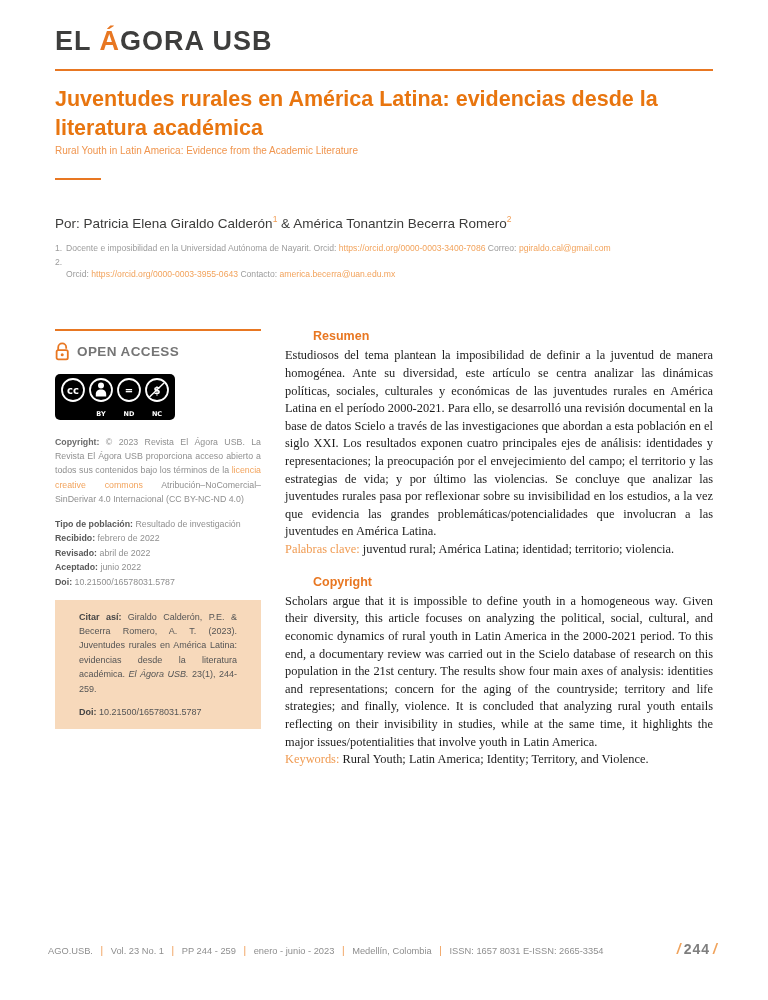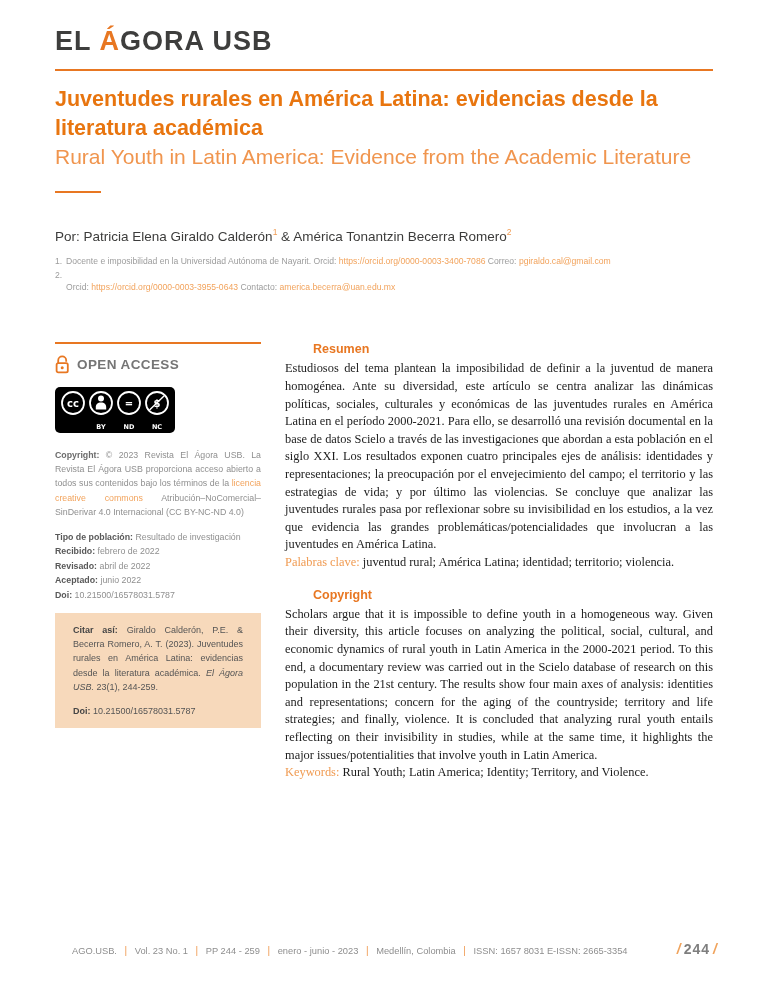--- a/index.html
+++ b/index.html
@@ -11,21 +11,21 @@
     overflow:hidden;
   }
   .content { position:absolute; left:55px; top:0; width:658px; }
 
   .logo { margin-top:26px; text-align:left; font-size:27px; font-weight:bold; color:#3E3E3D; letter-spacing:1px; }
   .logo .accent { color:#E87722; }
 
   .rule { margin-top:12px; height:2px; background:#E87722; }
 
   .title { margin-top:14px; font-size:21.5px; line-height:1.33; font-weight:bold; color:#E8750F; max-width:648px; }
-  .subtitle { margin-top:3px; font-size:21px; font-weight:400; color:#F0954E; }
+  .subtitle { margin-top:3px; font-size:10px; font-weight:400; color:#F0954E; }
   .dash { margin-top:22px; width:46px; height:2px; background:#E87722; }
 
   .byline { margin-top:34px; font-size:13.5px; color:#3C3C3B; }
   .byline sup { color:#F09B52; font-size:8.5px; }
 
   .footnotes { margin-top:11px; font-size:8.6px; line-height:1.5; color:#9C9C9C; }
   .fn { display:flex; margin-bottom:1px; }
   .fn-marker { width:11px; flex:0 0 11px; }
   .fn-body { flex:1; }
   .link { color:#F2A35C; text-decoration:none; cursor:pointer; }
@@ -41,31 +41,31 @@
   .cc-glyph { fill:#fff; font-size:10px; font-weight:bold; text-anchor:middle; font-family:"DejaVu Sans", sans-serif; }
   .cc-label { fill:#fff; font-size:6.5px; font-weight:bold; text-anchor:middle; font-family:"DejaVu Sans", sans-serif; }
 
   .copyright { margin-top:15px; font-size:8.8px; line-height:1.6; color:#8F8F8F; text-align:justify; }
   .copyright b { color:#6B6B6B; }
 
   .meta { margin-top:13px; font-size:8.8px; color:#8F8F8F; }
   .meta-line { margin-bottom:4.5px; }
   .meta-line b { color:#595959; }
 
-  .cite-box { margin-top:13px; background:#F7D9BB; padding:10px 18px; font-size:9px; line-height:1.6; color:#555555; text-align:justify; }
+  .cite-box { margin-top:13px; background:#F7D9BB; padding:10px 24px; font-size:9px; line-height:1.6; color:#555555; text-align:justify; }
   .cite-box b { color:#454545; }
   .cite-box i { font-style:italic; }
   .cite-doi { margin-top:9px; }
 
   .sec-head { font-size:12.5px; font-weight:bold; color:#E87722; margin-bottom:4px;padding-left:28px; }
   .body-text { font-family:"Liberation Serif", serif; font-size:12.4px; line-height:1.42; color:#1C1C1C; text-align:justify; }
   .kw-label { color:#F09B52; }
   .block-en { margin-top:16px; }
 
-  .footer { position:absolute; left:72px; right:48px; top:941px; display:flex; justify-content:space-between; align-items:baseline; }
+  .footer { position:absolute; left:48px; right:48px; top:941px; display:flex; justify-content:space-between; align-items:baseline; }
   .footer-left { font-size:9.3px; color:#8E8E8E; }
   .f-sep { color:#F09B52; margin:0 5px; font-size:10px; }
   .footer-page { display:flex; align-items:baseline; }
   .p-slash { color:#F0A35C; font-style:italic; font-weight:bold; font-size:14px; margin:0 3px; }
   .p-num { font-weight:bold; font-size:14px; color:#7E7E7E; letter-spacing:1px; }
 </style>
 </head>
 <body>
 
 <div class="content">

